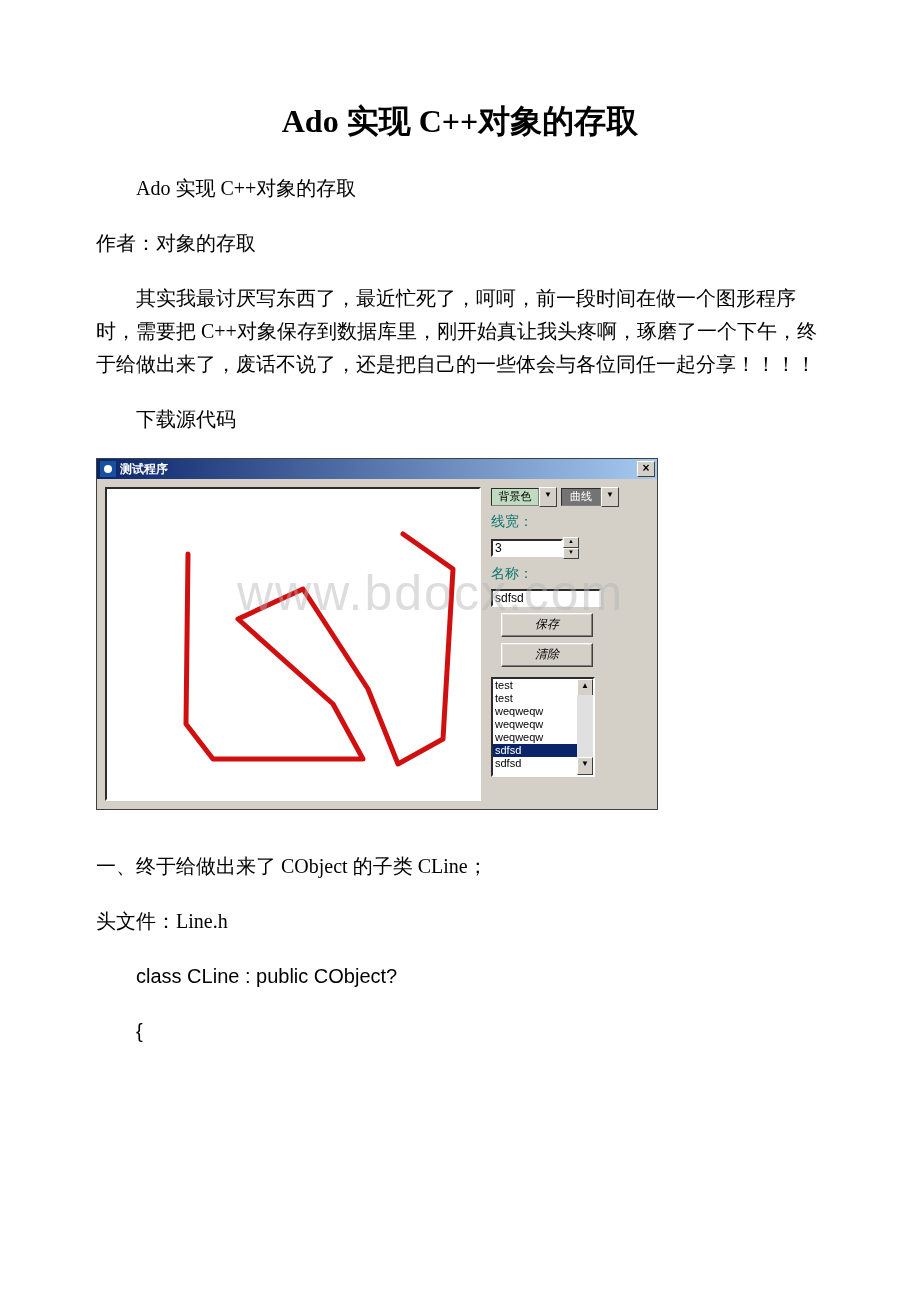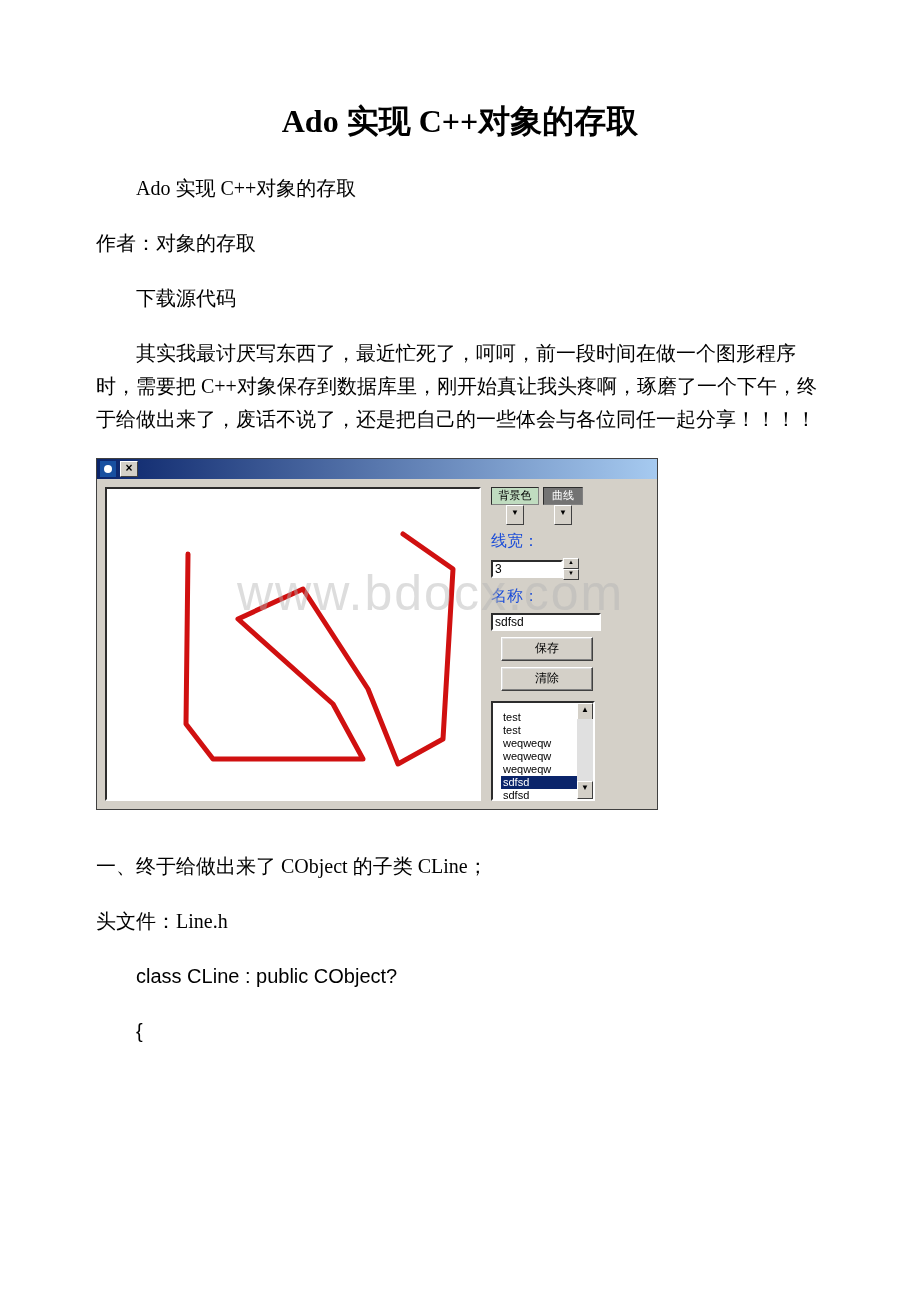--- a/index.html
+++ b/index.html
@@ -101,21 +101,20 @@
     gap: 6px;
   }
   .color-row {
     display: flex;
     gap: 4px;
     align-items: center;
   }
   .color-swatch {
     display:flex;
     align-items:center;
-    flex-direction:column;
   }
   .swatch-box {
     height: 16px;
     padding:0 2px;
     border: 1px inset #808080;
     font-size: 11px;
     line-height: 14px;
     text-align:center;
   }
   .swatch-bg { background: #c0dcc0; color:#000; width:42px;}
@@ -123,21 +122,21 @@
   .dd-btn {
     width: 16px; height: 18px;
     background:#d4d0c8;
     border:1px solid #fff;
     border-right-color:#404040;
     border-bottom-color:#404040;
     font-size:8px;
     line-height:14px;
     text-align:center;
   }
-  .lbl { font-size: 16px; color:#1d4ed8;font-family:Liberation Mono, monospace;}
+  .lbl { font-size: 14px; color:#0f766e;font-family:Liberation Mono, monospace;}
   .field-row { display:flex; align-items:center;}
   .num-input {
     width: 72px; height: 18px;
     background:#fff;
     border: 2px inset #fff;
     border-top-color:#808080;
     border-left-color:#808080;
     font-size:12px;
     padding:0 2px;
     box-sizing:border-box;
@@ -171,34 +170,35 @@
     width: 90px; height:22px;
     background:#d4d0c8;
     border:1px solid #fff;
     border-right-color:#404040;
     border-bottom-color:#404040;
     box-shadow: inset -1px -1px 0 #808080, inset 1px 1px 0 #dfdfdf;
     text-align:center;
     font-size:12px;
     line-height:20px;
     margin-left:10px;
+    font-style:italic;
   }
   .listbox {
     margin-top:4px;
     width: 100px; height: 96px;
     background:#fff;
     border: 2px inset #fff;
     border-top-color:#808080;
     border-left-color:#808080;
     font-size:11px;
     position:relative;
     overflow:hidden;
   }
   .listbox .items{
-    padding:8px;
+    padding:0;
   }
   .listbox .item{
     padding:0 2px;
     line-height:13px;
     height:13px;
     white-space:nowrap;
   }
   .listbox .item.sel{
     background:#0a246a;
     color:#fff;
@@ -239,28 +239,29 @@
 </head>
 <body>
 
 <div class="page">
   <div class="title">Ado 实现 C++对象的存取</div>
 
   <p class="para indent">Ado 实现 C++对象的存取</p>
 
   <p class="para no-indent">作者：对象的存取</p>
 
+  <p class="para indent">其实我最讨厌写东西了，最近忙死了，呵呵，前一段时间在做一个图形程序时，需要把 C++对象保存到数据库里，刚开始真让我头疼啊，琢磨了一个下午，终于给做出来了，废话不说了，还是把自己的一些体会与各位同任一起分享！！！！</p>
+
   <p class="para indent">下载源代码</p>
-
-  <p class="para indent">其实我最讨厌写东西了，最近忙死了，呵呵，前一段时间在做一个图形程序时，需要把 C++对象保存到数据库里，刚开始真让我头疼啊，琢磨了一个下午，终于给做出来了，废话不说了，还是把自己的一些体会与各位同任一起分享！！！！</p>
 
   <div class="figure-wrap">
     <div class="window">
       <div class="titlebar">
         <span class="icon"></span>
+        <span class="txt">测试程序</span>
         <span class="closebtn">×</span>
       </div>
       <div class="client">
         <div class="canvas-area">
           <svg width="100%" height="100%" viewBox="0 0 370 310">
             <path d="M 80 65 L 78 235 L 105 270 L 255 270 L 225 215 L 130 130 L 195 100 L 260 200 L 290 275 L 335 250 L 345 80 L 295 45" stroke="#d01010" stroke-width="5" fill="none" stroke-linejoin="round" stroke-linecap="round"></path>
           </svg>
         </div>
         <div class="sidepanel">
           <div class="color-row">

